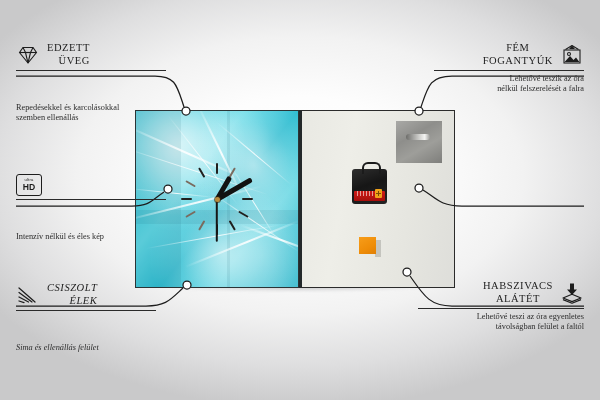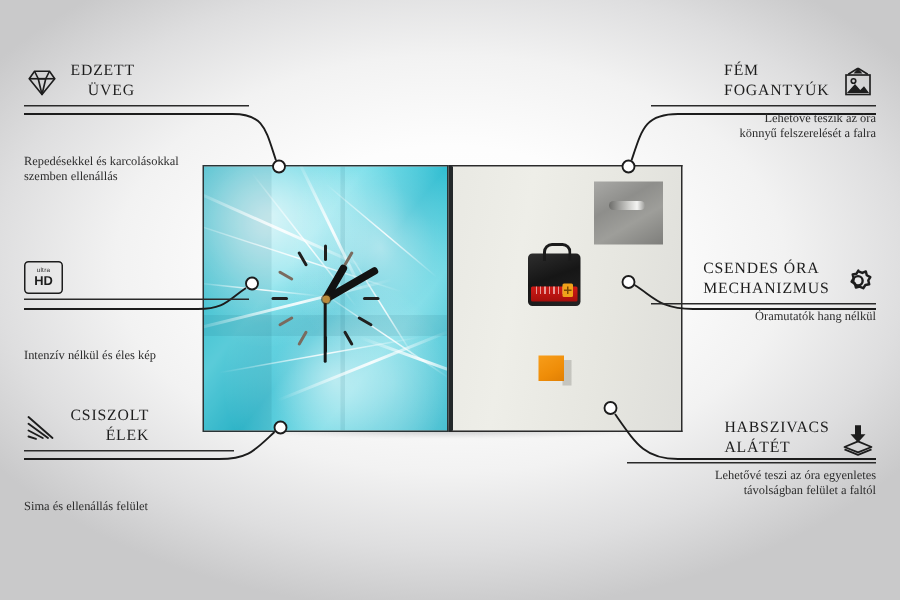--- a/index.html
+++ b/index.html
@@ -92,34 +92,34 @@
   .co-head{display:flex;align-items:center;gap:7px;}
   .co-left .co-head{flex-direction:row;justify-content:flex-start;}
   .co-right .co-head{flex-direction:row;justify-content:flex-end;}
   .co-title{
     font-family:"Liberation Serif", serif;
     font-size:10.5px;letter-spacing:.55px;color:#1d1d1d;line-height:12.5px;
     font-variant:small-caps;font-weight:400;text-transform:uppercase;
     white-space:pre-line;
   }
   .co-left .co-title{text-align:right;}
-  .co-right .co-title{text-align:left;}
+  .co-right .co-title{text-align:center;}
   .co-rule{height:1px;background:#2a2a2a;margin-top:3px;}
   .co-desc{
     font-family:"Liberation Serif", serif;
     font-size:8.3px;line-height:10.2px;color:#2c2c2c;margin-top:3px;white-space:pre-line;
   }
   .co-left .co-desc{text-align:left;margin-top:32px;}
   .co-right .co-desc{text-align:right;}
   .ico{width:24px;height:22px;flex:0 0 24px;display:block;}
   .ico svg{display:block;width:24px;height:22px;}
   
   #co-glass   {left:16px; top:42px;  width:150px;}
   #co-print   {left:16px; top:174px; width:150px;}
-  #co-edges   {left:16px; top:272px; width:140px;}
+  #co-edges   {left:16px; top:282px; width:140px;font-style:italic;}
   #co-handles {left:434px;top:42px;  width:150px;}
   #co-mech    {left:434px;top:174px; width:150px;}
   #co-foam    {left:418px;top:280px; width:166px;}
   
   .hdbadge{width:24px;height:20px;border:1.3px solid #1d1d1d;border-radius:3px;
     display:flex;flex-direction:column;align-items:center;justify-content:center;line-height:1;}
   .hdbadge .u{font-size:4.2px;letter-spacing:.2px;color:#1d1d1d;font-family:"Liberation Sans",sans-serif;}
   .hdbadge .h{font-size:8.6px;font-weight:bold;color:#1d1d1d;font-family:"Liberation Sans",sans-serif;margin-top:.5px;}
 </style>
 </head>
@@ -298,39 +298,23 @@
           <path d="M12 1.5 L5.5 5.5 M12 1.5 L18.5 5.5"></path>
           <rect x="4" y="6" width="16" height="13"></rect>
           <circle cx="9" cy="10" r="1.5"></circle>
           <path d="M4.6 18 L10 12 L13.5 16 L16 13.5 L19.4 18 Z" fill="#1d1d1d" stroke="none"></path>
         </g>
           </svg>
       </span>
     </div>
     <div class="co-rule"></div>
     <div class="co-desc">Lehetővé teszik az óra
-könnyű felszerelését a falra</div>
-  </div>
-
-  <div class="callout co-right" id="co-mech">
-    <div class="co-head">
-      <span class="co-title">CSENDES ÓRA
-MECHANIZMUS</span>
-      <span class="ico">
-        <svg viewBox="0 0 24 22">
-            <g fill="none" stroke="#1d1d1d" stroke-width="1.6" stroke-linejoin="round">
-          <path d="M12 2.6 l2.6 1.1 2.3-1.0 0.6 2.5 2.3 1.2 -1.3 2.2 0.6 2.5 -2.5 0.5 -1.4 2.1 -2.3-1.1 -2.5 0.6 -0.6-2.5 -2.2-1.3 1.3-2.2 -0.6-2.5 2.5-0.5 1.2-2.1 z" transform="translate(0,2.2) scale(1.02)"></path>
-          <circle cx="12" cy="11.2" r="3.1"></circle>
-        </g>
-          </svg>
-      </span>
-    </div>
-    <div class="co-rule"></div>
-    <div class="co-desc">Óramutatók hang nélkül</div>
-  </div>
+nélkül felszerelését a falra</div>
+  </div>
+
 
   <div class="callout co-right" id="co-foam">
     <div class="co-head">
       <span class="co-title">HABSZIVACS
 ALÁTÉT</span>
       <span class="ico">
         <svg viewBox="0 0 24 22">
             <g fill="none" stroke="#1d1d1d" stroke-width="1.2" stroke-linejoin="round">
           <path d="M10 1.5 h4 v6 h3 L12 13 L7 7.5 h3 z" fill="#1d1d1d" stroke="none"></path>
           <path d="M12 12.3 L21 16 L12 19.6 L3 16 Z"></path>

